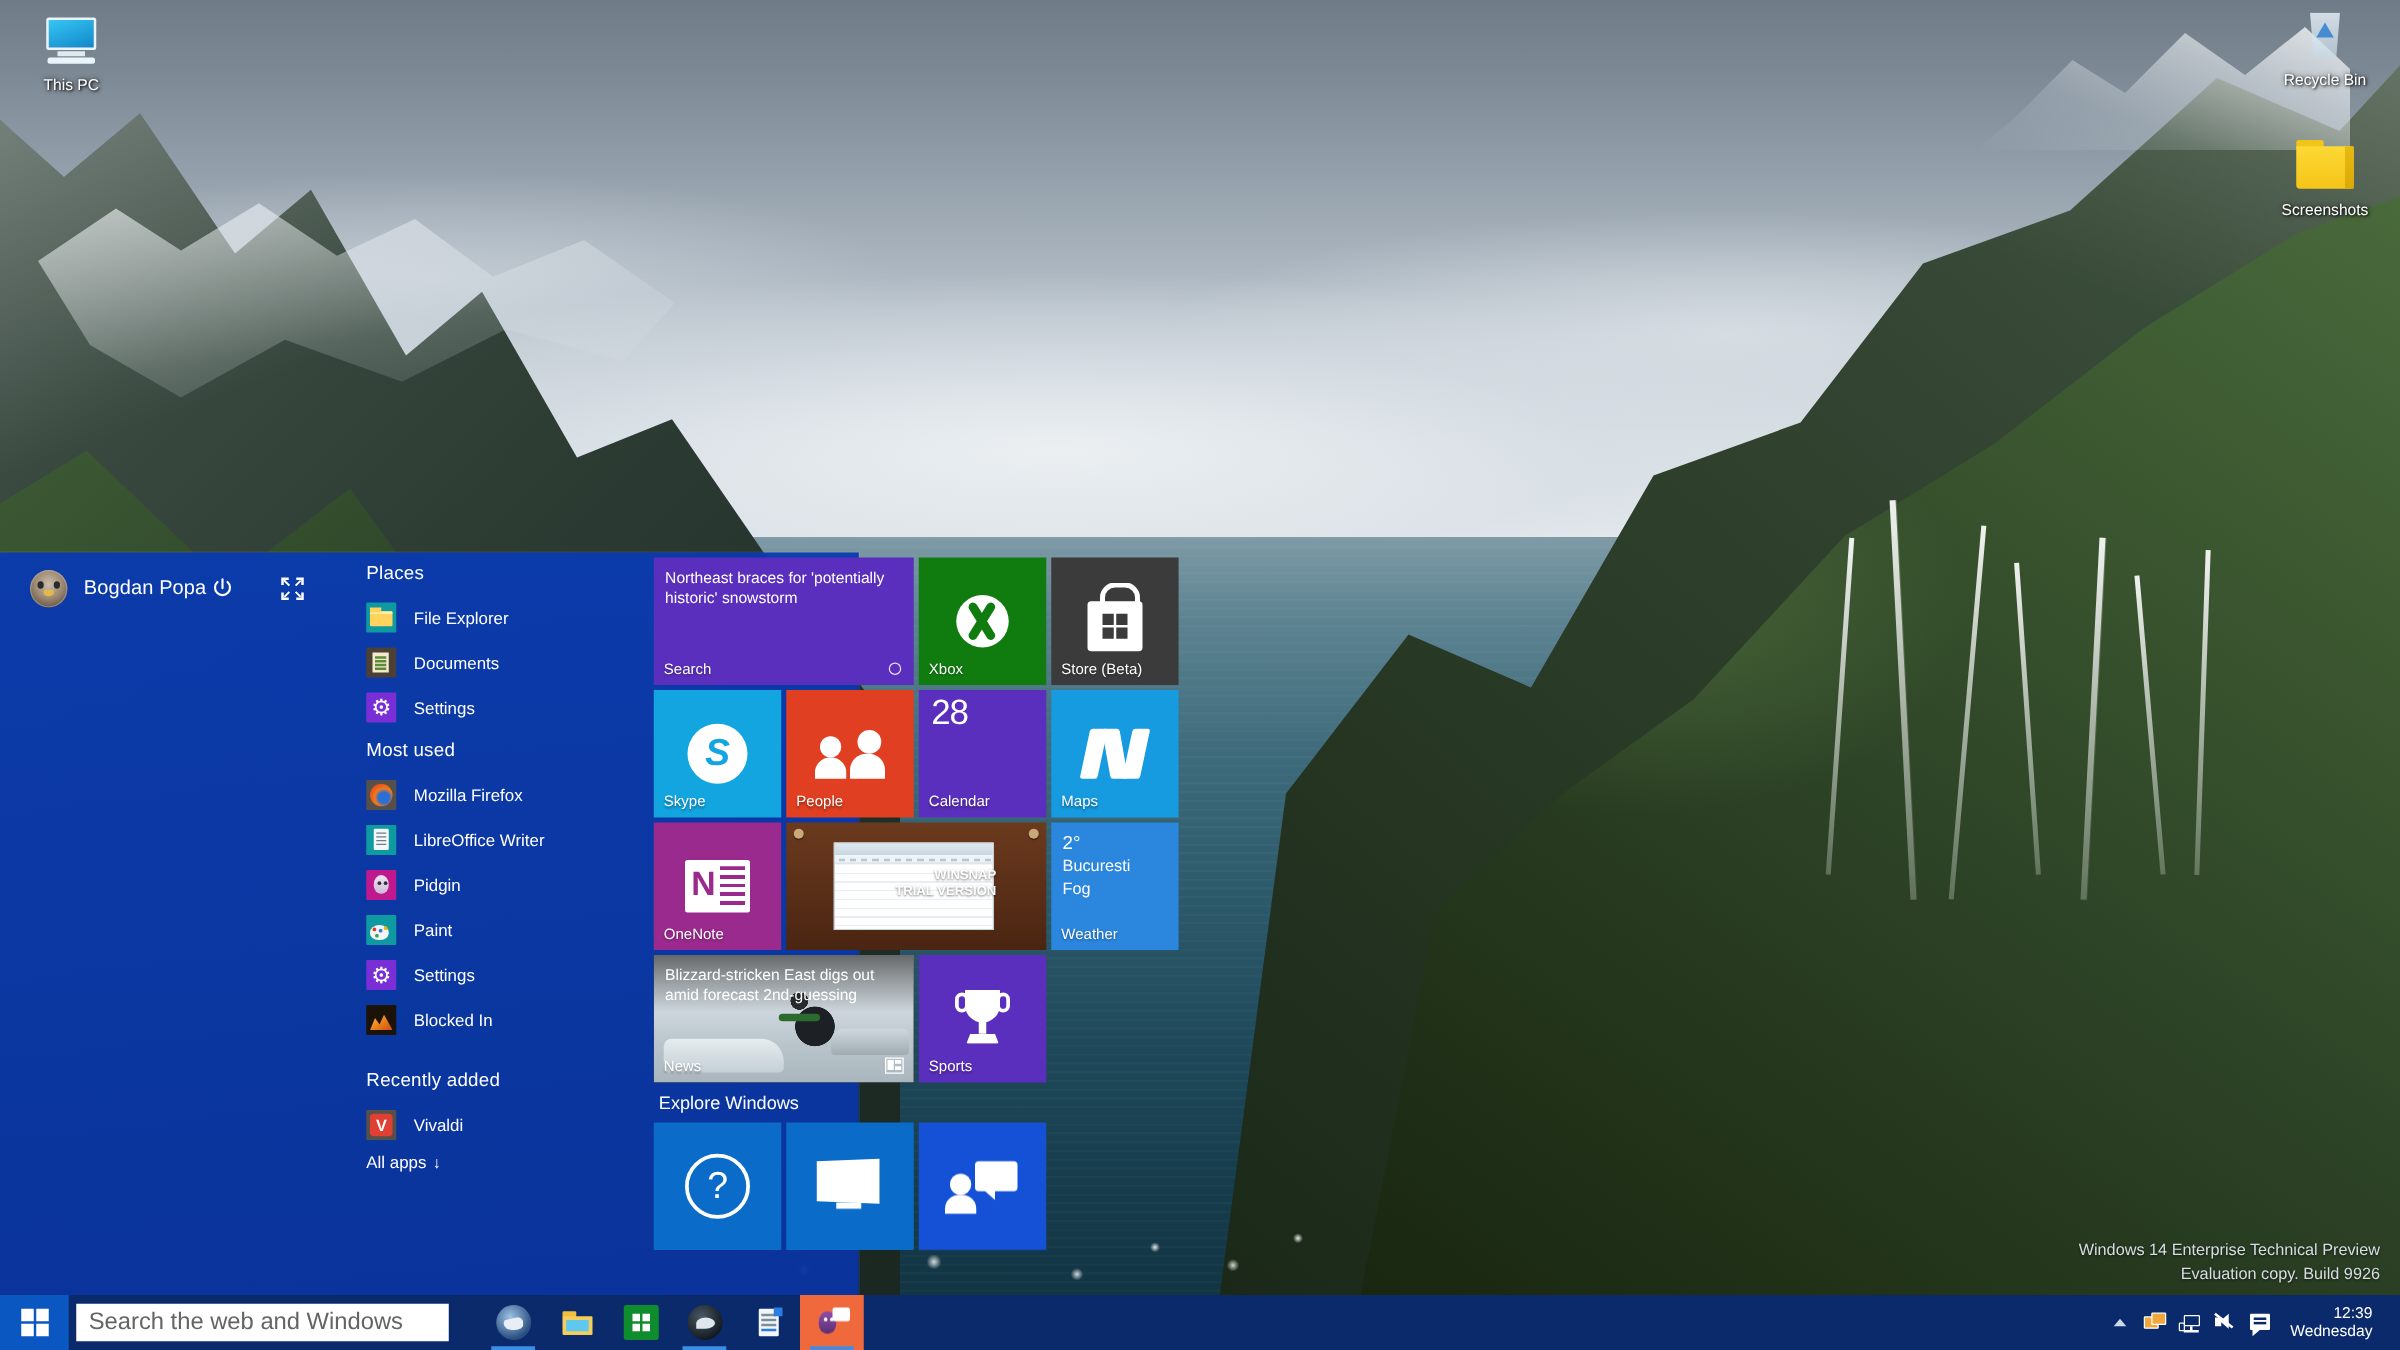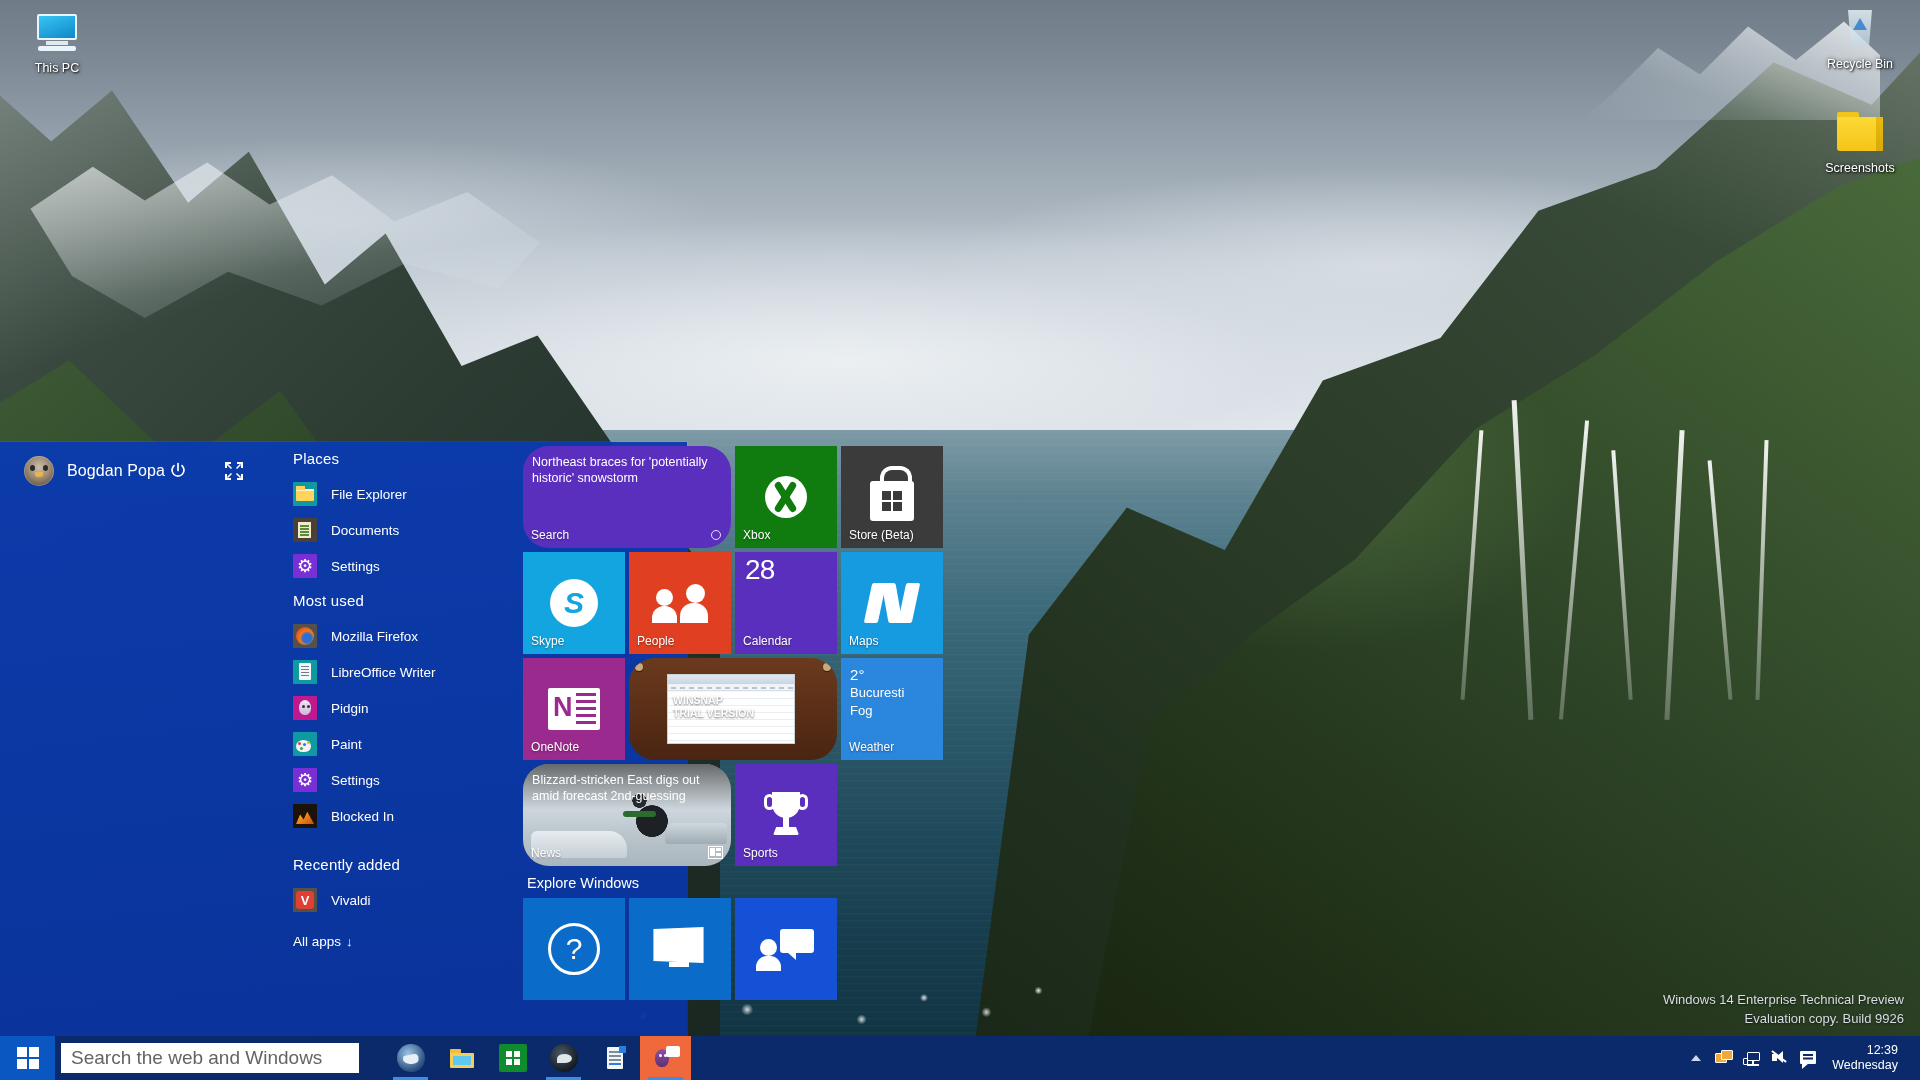--- a/index.html
+++ b/index.html
@@ -153,21 +153,21 @@
 
   
   .start-left {
     width: 250px; flex: 0 0 250px; padding: 0 0 0 24px;
     display:flex; flex-direction: column; overflow:hidden;
   }
   .sec-head { font-size: 15px; color:#ffffff; margin: 8px 0 9px; letter-spacing:.2px; }
   .app-row { display:flex; align-items:center; height: 36px; cursor:pointer; }
   .app-ic { width:24px; height:24px; flex:0 0 auto; position:relative; border-radius:1px; }
   .app-label { font-size:13.5px; margin-left: 14px; white-space:nowrap; }
-  .allapps { font-size:13.5px; margin-top: 16px; padding-bottom: 8px; cursor:pointer; }
+  .allapps { font-size:13.5px; margin-top: 4px; padding-bottom: 8px; cursor:pointer; }
   .allapps .arr { font-size: 13px; margin-left:5px; }
 
   
   .ai-explorer { background:#0e9aa0; }
   .ai-explorer:before{ content:""; position:absolute; left:3px; top:7px; width:18px; height:12px;
     background:#ffd35c; border-radius:1px; box-shadow: inset 0 2px 0 #fff0b8; }
   .ai-explorer:after{ content:""; position:absolute; left:3px; top:4px; width:9px; height:4px; background:#ffd35c; }
   .ai-docs { background:#4a4036; }
   .ai-docs:before{ content:""; position:absolute; left:5px; top:4px; width:13px; height:16px; background:#f4e9cd; }
   .ai-docs:after{ content:""; position:absolute; left:7px; top:7px; width:9px; height:1.5px; background:#5a8b3a;
@@ -198,21 +198,21 @@
      clip-path: polygon(0% 100%, 22% 36%, 42% 70%, 62% 18%, 100% 100%); }
   .ai-vivaldi { background:#55504a; }
   .ai-vivaldi:before{ content:""; position:absolute; left:3px; top:3px; width:18px; height:18px; border-radius:3px; background:#e03f33; }
   .ai-vivaldi:after{ content:"V"; position:absolute; inset:0; color:#fff; font-size:13px; font-weight:bold;
      display:flex; align-items:center; justify-content:center; }
 
   
   .start-right { flex:1 1 auto; padding: 4px 0 0 4px; overflow:hidden; position:relative; }
   .tile-grid { display:flex; flex-wrap:wrap; width: 420px; gap: 4px; }
   .tile { position:relative; overflow:hidden; cursor:pointer; color:#fff; }
-  .t-w { width: 208px; border-radius: 26px; }
+  .t-w { width: 208px; }
   .t-s { width: 102px; }
   .t-h { height: 102px; }
   .tile-label { position:absolute; left:8px; bottom:6px; font-size:12px; text-shadow:0 1px 2px rgba(0,0,0,.4); }
   .tile-head { position:absolute; left:9px; top:8px; right:9px; font-size:12.5px; line-height:16px; }
   .group-title { font-size: 14.5px; margin: 9px 0 7px 4px; }
 
   .tile-search { background:#5b2fbe; }
   .tile-search .dot { position:absolute; right:10px; bottom:8px; width:10px; height:10px;
      border:1.6px solid rgba(255,255,255,.85); border-radius:50%; }
   .tile-xbox { background:#107c10; }
@@ -282,22 +282,22 @@
      clip-path: polygon(12% 0, 88% 0, 100% 100%, 0 100%); }
   
   .snap-win { position:absolute; left:38px; top:16px; width:128px; height:70px; background:#f3f5f7; border:1px solid #c9d2d8; }
   .snap-win .tbar{ height:9px; background: linear-gradient(180deg,#dfe8ef,#c8d6e0); }
   .snap-win .rib{ height:7px; background:#eef3f7; border-bottom:1px solid #d8e1e8;
      background-image: repeating-linear-gradient(90deg,#b9c6d0 0 5px, transparent 5px 9px); background-size:auto 2px;
      background-repeat:no-repeat; background-position: 3px 3px; }
   .snap-win .grid{ position:absolute; left:0; top:17px; right:0; bottom:0;
      background: repeating-linear-gradient(180deg,#fff 0 6px,#e8eef3 6px 7px),
                  repeating-linear-gradient(90deg, transparent 0 18px, #e2e9ef 18px 19px); }
-  .snap-text { position:absolute; left:44px; top:36px; width:110px; color:#fff; font-size:10.5px; line-height:13px;
-     font-weight:bold; text-align:left; text-shadow:0 1px 2px rgba(0,0,0,.55); }
+  .snap-text { position:absolute; left:58px; top:36px; width:110px; color:#fff; font-size:10.5px; line-height:13px;
+     font-weight:bold; text-align:right; text-shadow:0 1px 2px rgba(0,0,0,.55); }
   .snap-pin { position:absolute; width:8px; height:8px; background:#c8a978; border-radius:50%; box-shadow: 0 1px 1px rgba(0,0,0,.5); }
   
   .news-photo { position:absolute; inset:0;
      background:
        radial-gradient(circle 26px at 62% 56%, #1d2024 0%, #1d2024 60%, rgba(29,32,36,0) 62%),
        radial-gradient(circle 10px at 56% 36%, #2a2d31 0%, #2a2d31 70%, rgba(0,0,0,0) 72%),
        linear-gradient(180deg,#dfe6ea 0%, #cfd8de 42%, #b9c4cb 70%, #aab6bd 100%); }
   .news-photo .car { position:absolute; left:4%; bottom:8%; width:46%; height:26%;
      background: linear-gradient(180deg,#e6ecef,#c5cfd6); border-radius:6px 18px 4px 4px; }
   .news-photo .car2 { position:absolute; right:2%; bottom:22%; width:30%; height:20%;

